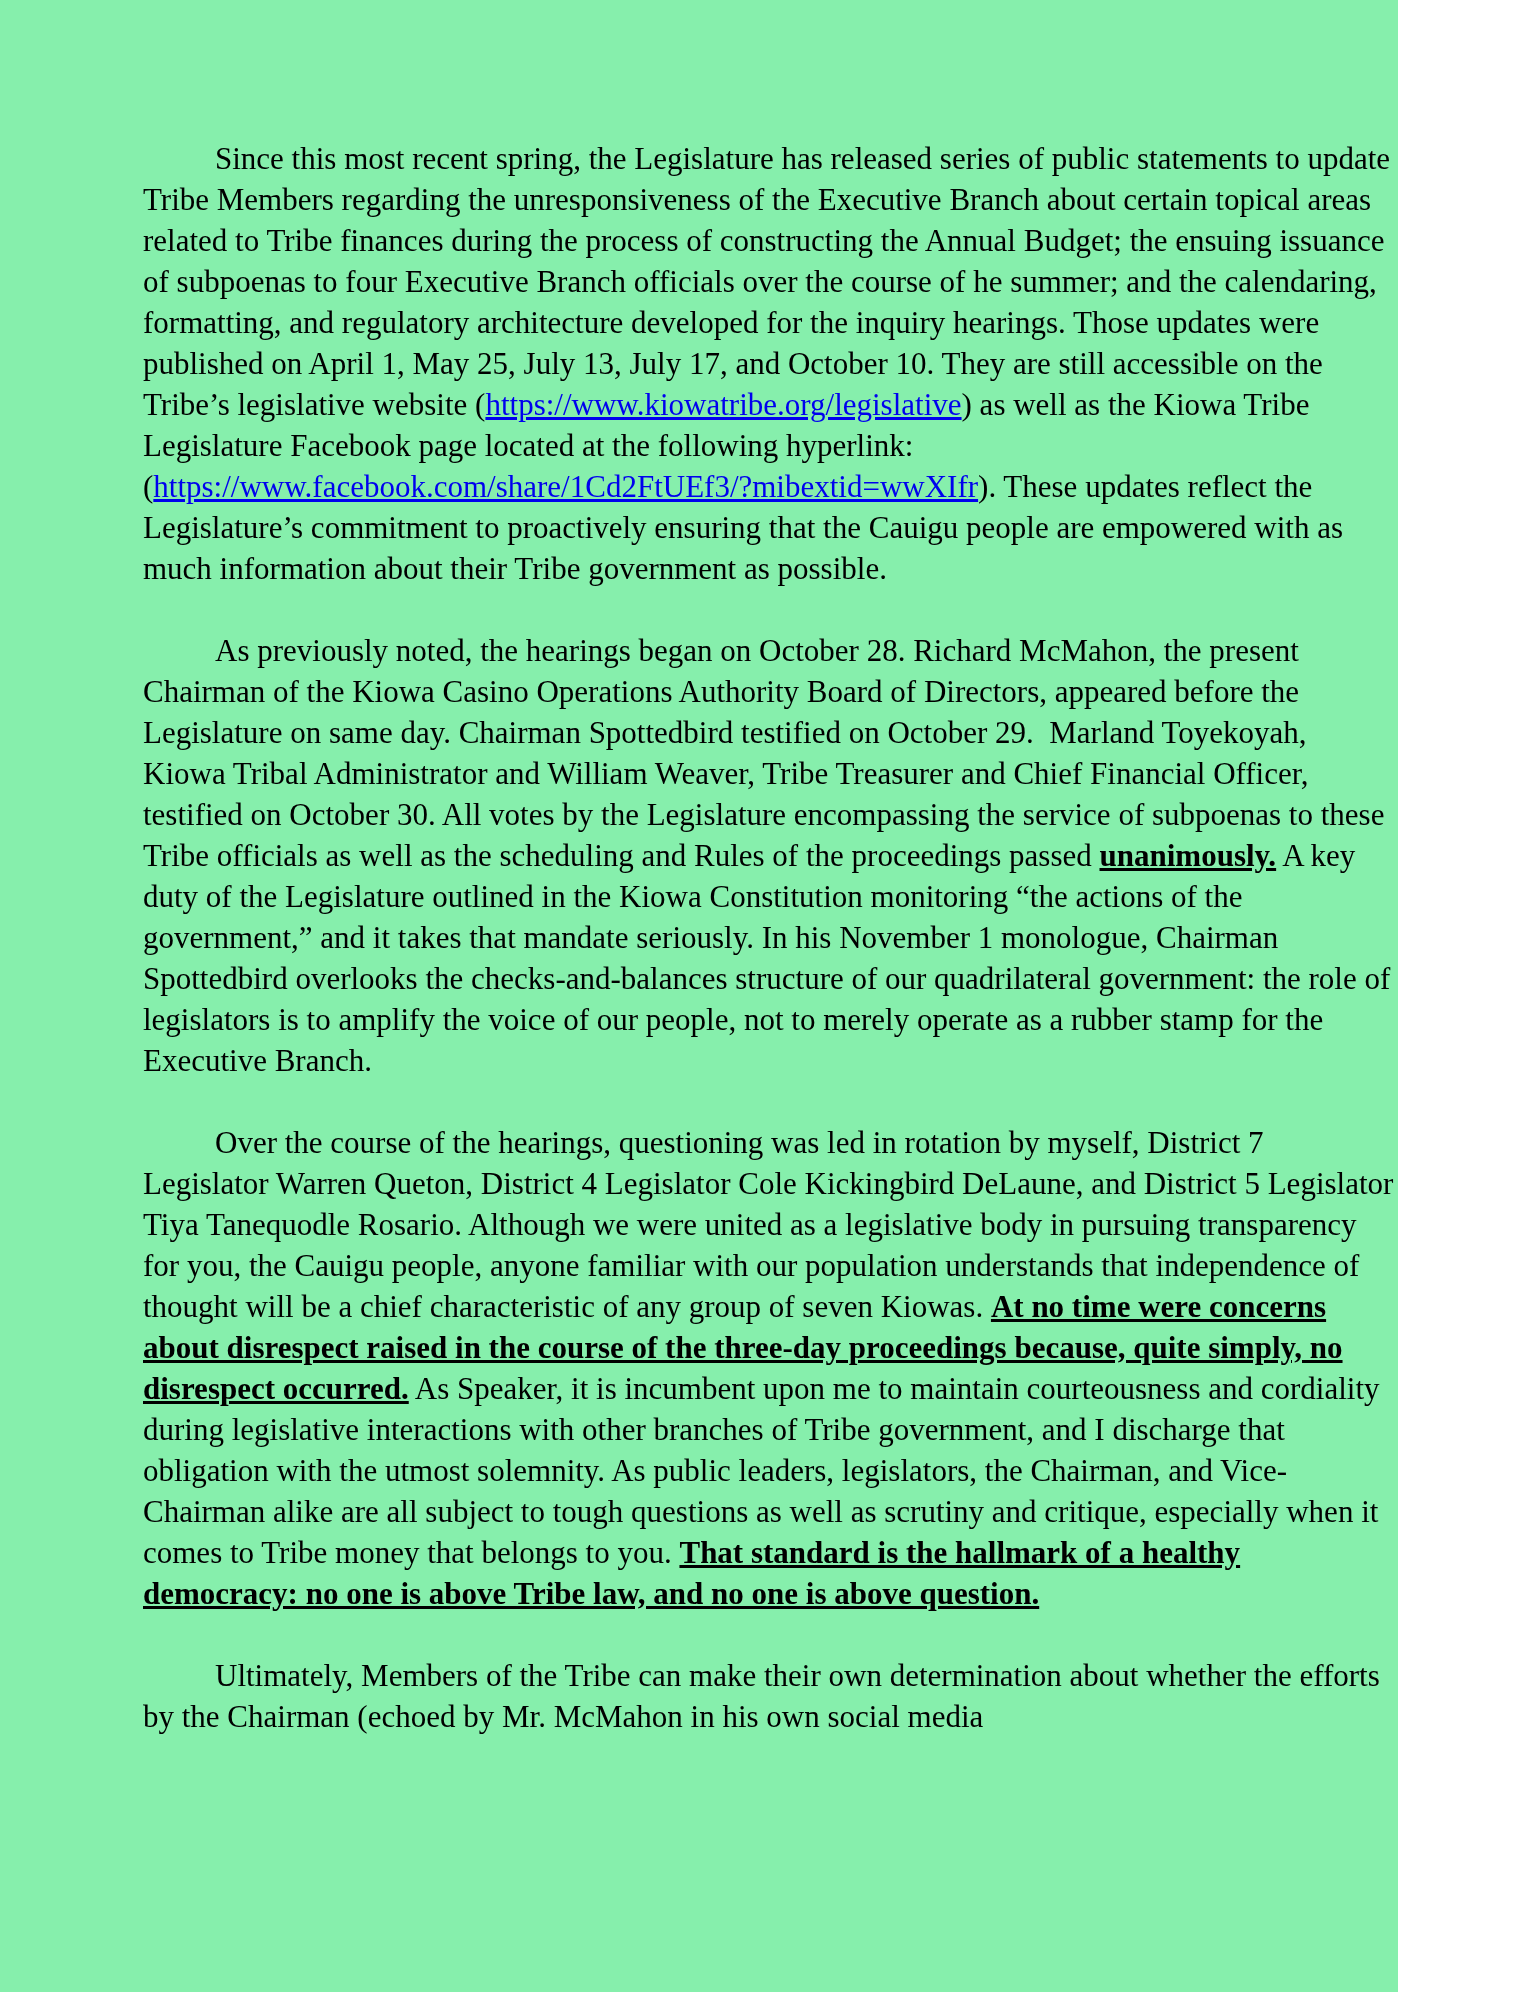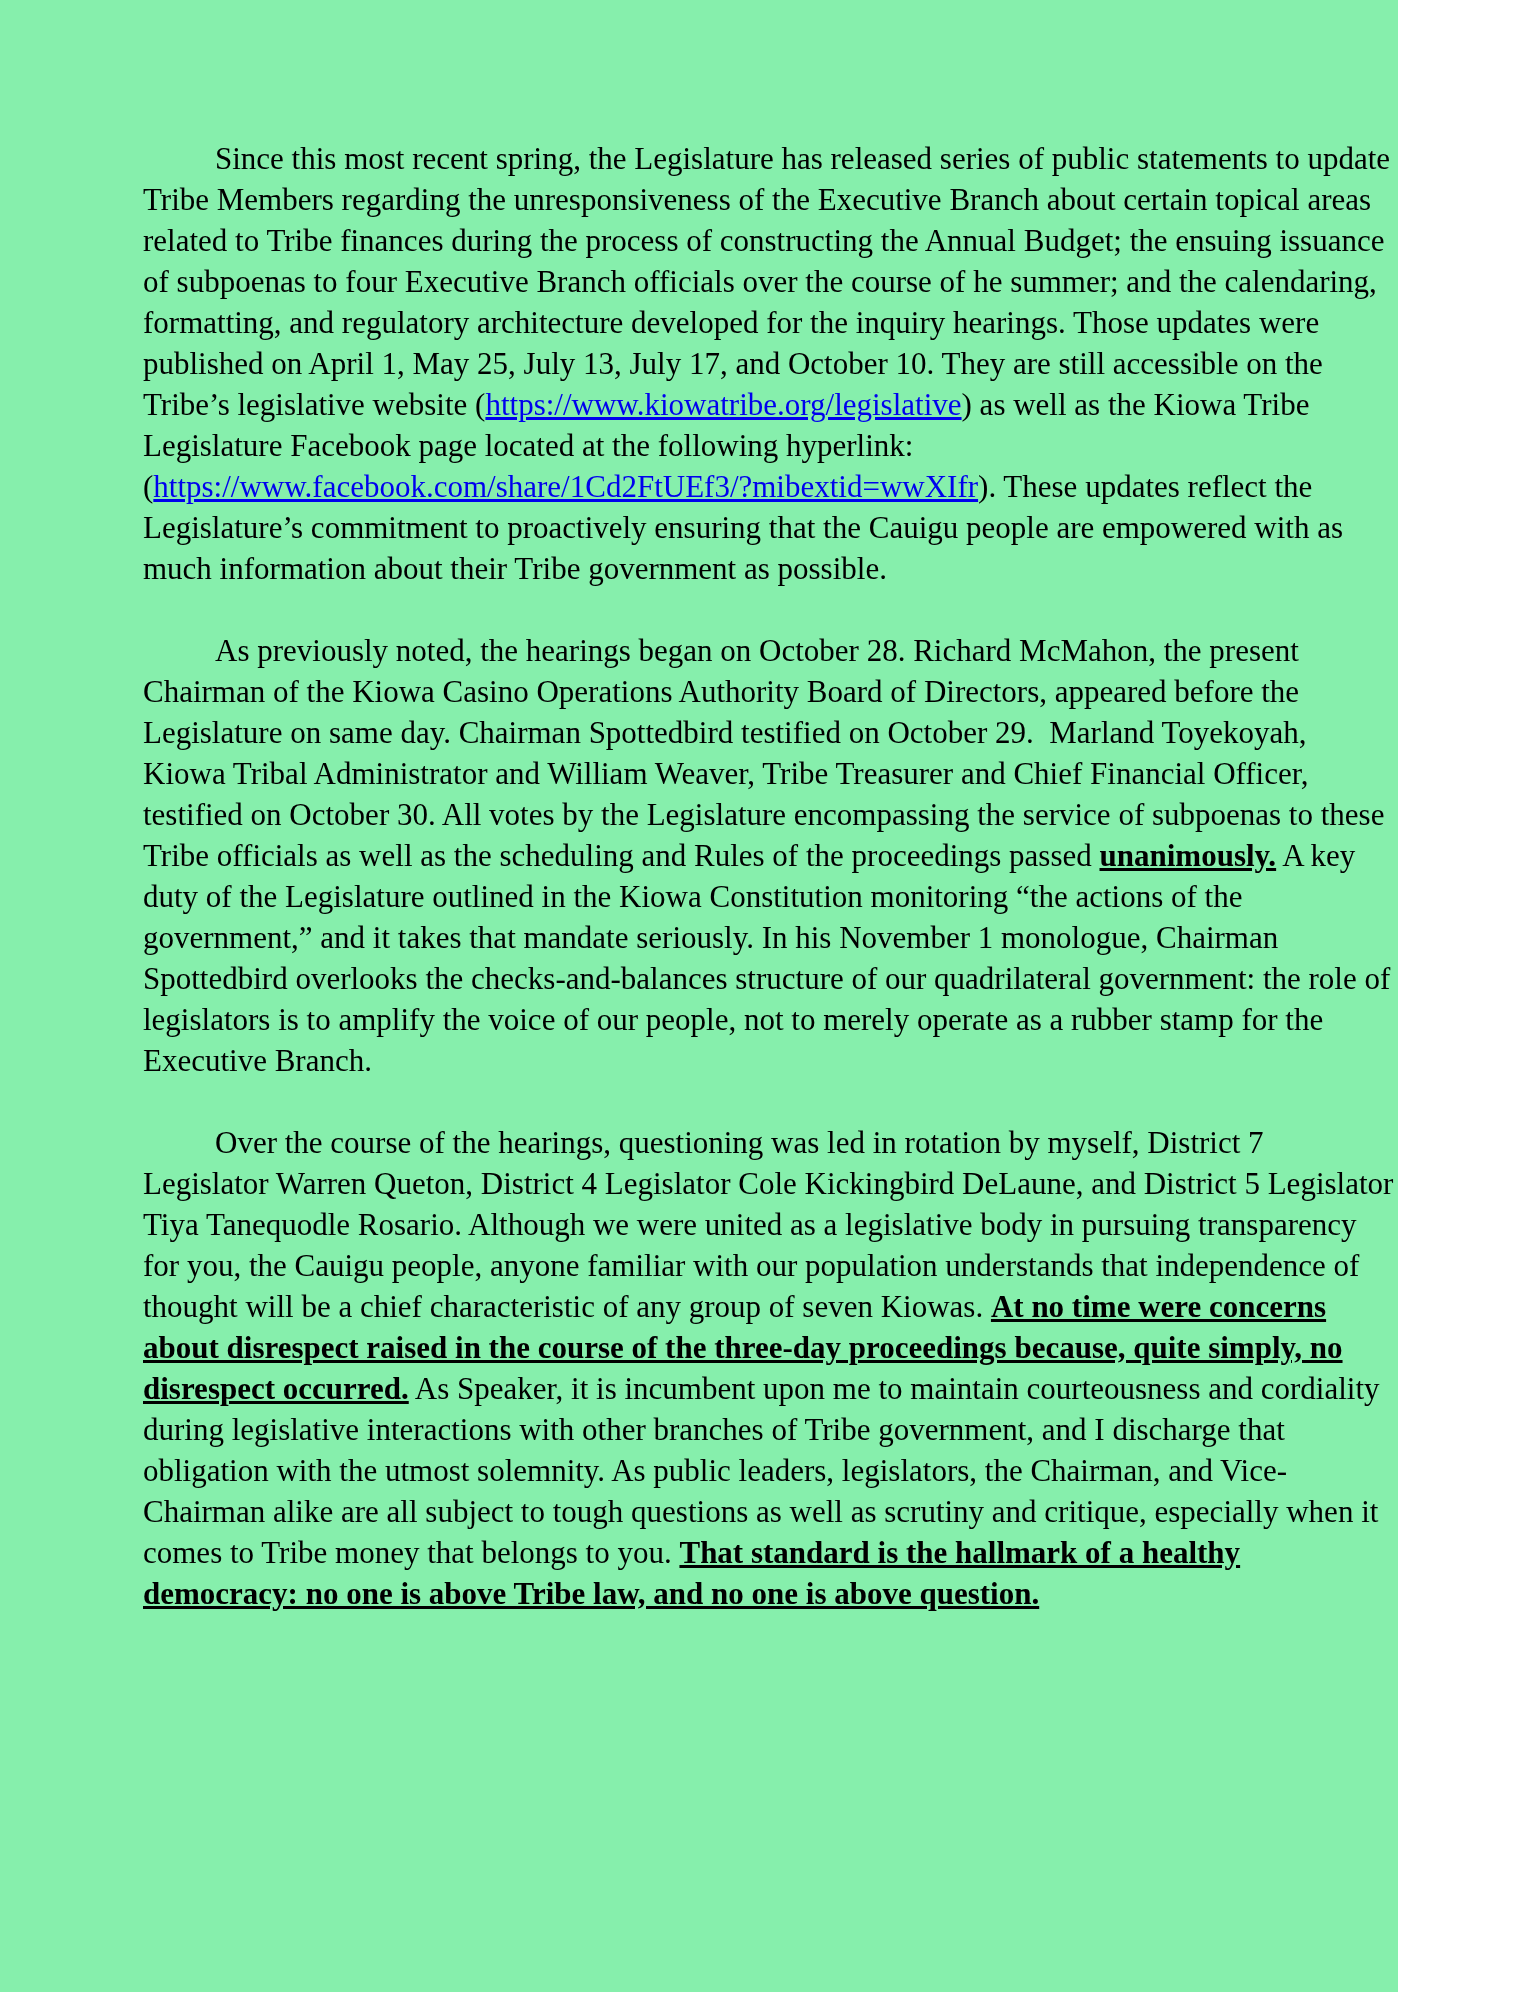--- a/index.html
+++ b/index.html
@@ -48,14 +48,15 @@
   }
 </style>
 </head>
 <body>
 
 <div class="page">
   <div class="doc-content">
       <p class="para"><span class="run-normal">Since this most recent spring, the Legislature has released series of public statements to update Tribe Members regarding the unresponsiveness of the Executive Branch about certain topical areas related to Tribe finances during the process of constructing the Annual Budget; the ensuing issuance of subpoenas to four Executive Branch officials over the course of he summer; and the calendaring, formatting, and regulatory architecture developed for the inquiry hearings. Those updates were published on April 1, May 25, July 13, July 17, and October 10. They are still accessible on the Tribe’s legislative website (</span><span class="run-link">https://www.kiowatribe.org/legislative</span><span class="run-normal">) as well as the Kiowa Tribe Legislature Facebook page located at the following hyperlink: (</span><span class="run-link">https://www.facebook.com/share/1Cd2FtUEf3/?mibextid=wwXIfr</span><span class="run-normal">). These updates reflect the Legislature’s commitment to proactively ensuring that the Cauigu people are empowered with as much information about their Tribe government as possible.</span></p>
       <p class="para"><span class="run-normal">As previously noted, the hearings began on October 28. Richard McMahon, the present Chairman of the Kiowa Casino Operations Authority Board of Directors, appeared before the Legislature on same day. Chairman Spottedbird testified on October 29.&nbsp; Marland Toyekoyah, Kiowa Tribal Administrator and William Weaver, Tribe Treasurer and Chief Financial Officer, testified on October 30. All votes by the Legislature encompassing the service of subpoenas to these Tribe officials as well as the scheduling and Rules of the proceedings passed </span><span class="run-bold-underline">unanimously.</span><span class="run-normal"> A key duty of the Legislature outlined in the Kiowa Constitution monitoring “the actions of the government,” and it takes that mandate seriously. In his November 1 monologue, Chairman Spottedbird overlooks the checks-and-balances structure of our quadrilateral government: the role of legislators is to amplify the voice of our people, not to merely operate as a rubber stamp for the Executive Branch.</span></p>
       <p class="para"><span class="run-normal">Over the course of the hearings, questioning was led in rotation by myself, District 7 Legislator Warren Queton, District 4 Legislator Cole Kickingbird DeLaune, and District 5 Legislator Tiya Tanequodle Rosario. Although we were united as a legislative body in pursuing transparency for you, the Cauigu people, anyone familiar with our population understands that independence of thought will be a chief characteristic of any group of seven Kiowas. </span><span class="run-bold-underline">At no time were concerns about disrespect raised in the course of the three-day proceedings because, quite simply, no disrespect occurred.</span><span class="run-normal"> As Speaker, it is incumbent upon me to maintain courteousness and cordiality during legislative interactions with other branches of Tribe government, and I discharge that obligation with the utmost solemnity. As public leaders, legislators, the Chairman, and Vice-Chairman alike are all subject to tough questions as well as scrutiny and critique, especially when it comes to Tribe money that belongs to you. </span><span class="run-bold-underline">That standard is the hallmark of a healthy democracy: no one is above Tribe law, and no one is above question.</span></p>
+      <p class="para"><span class="run-normal">Ultimately, Members of the Tribe can make their own determination about whether the efforts by the Chairman (echoed by Mr. McMahon in his own social media</span></p>
     </div>
 </div>
 
 </body></html>

